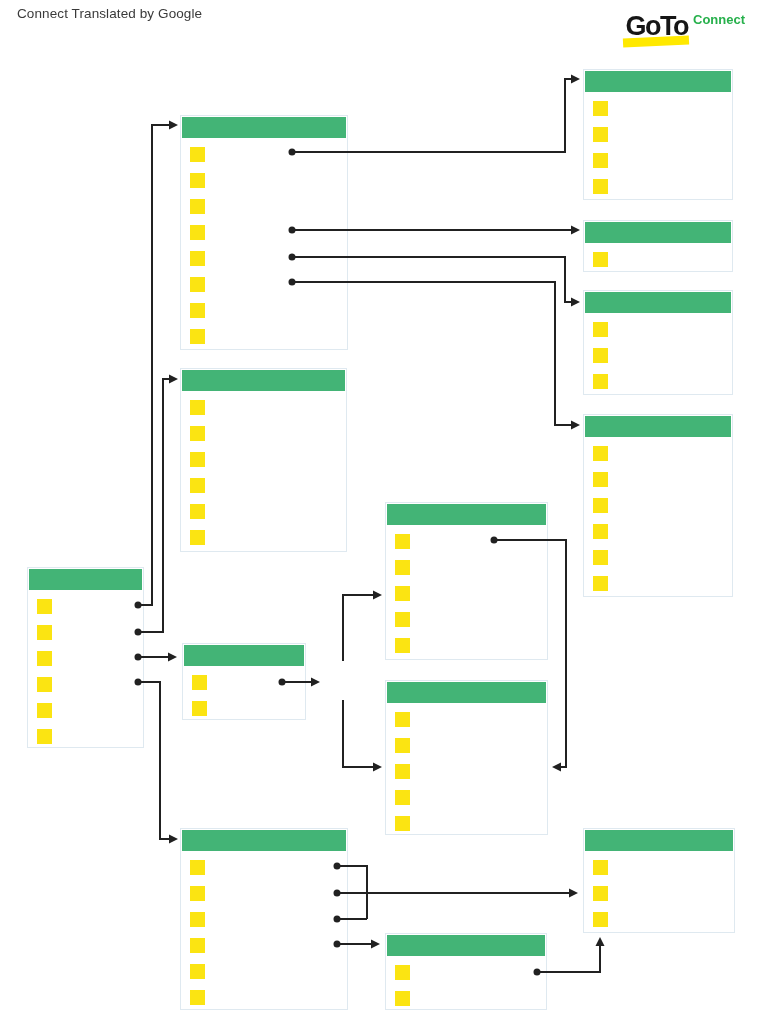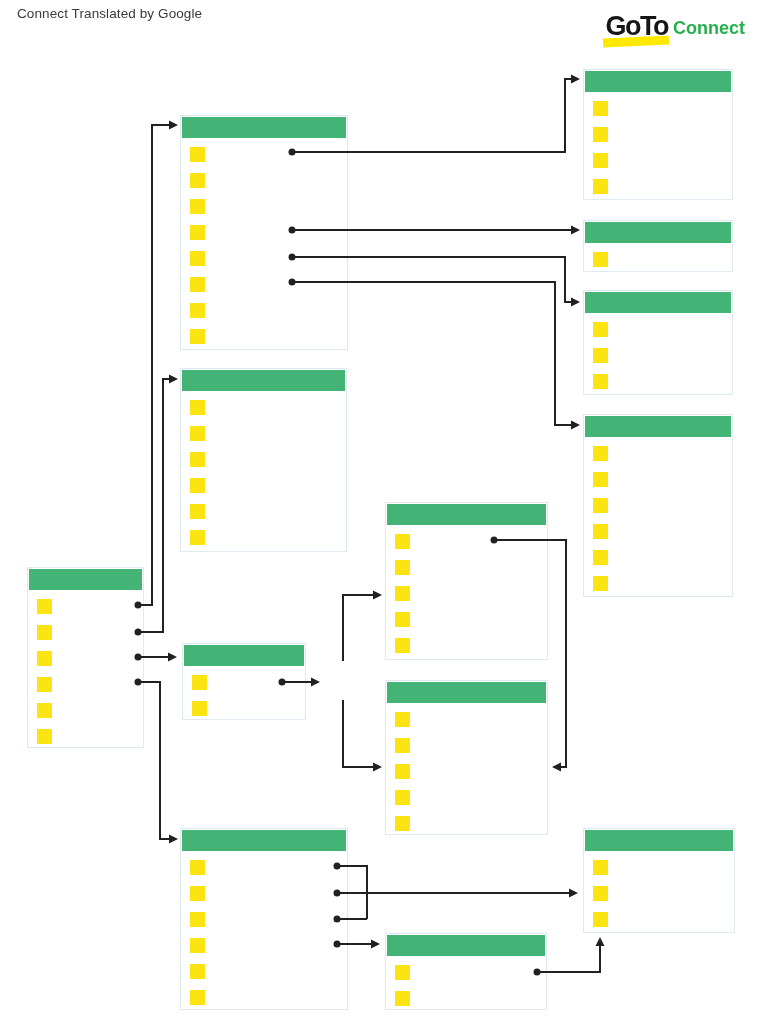--- a/index.html
+++ b/index.html
@@ -16,21 +16,21 @@
   .logo-goto-wrap{position:relative;}
   .logo-goto{
     font-size:27px;font-weight:800;color:#161616;letter-spacing:-1.5px;line-height:1;
     display:inline-block;position:relative;z-index:2;
   }
   .logo-swoosh{
     position:absolute;left:-3px;bottom:-6px;width:66px;height:9px;
     background:var(--logo-yellow);transform:rotate(-2.5deg);z-index:1;
   }
   .logo-product{
-    font-size:18px;font-weight:700;color:var(--logo-green);margin-left:5px;margin-top:6px;line-height:1;
+    font-size:13px;font-weight:700;color:var(--logo-green);margin-left:5px;margin-top:0;line-height:1;
   }
   .canvas{position:absolute;left:0;top:0;width:768px;height:1024px;}
   .node{
     position:absolute;background:#ffffff;border:1px solid var(--box-border);box-sizing:border-box;
   }
   .node-header{
     position:absolute;left:1px;right:1px;top:1px;height:21px;background:var(--header-green);
   }
   .node-item{
     position:absolute;width:15px;height:15px;background:var(--item-yellow);

